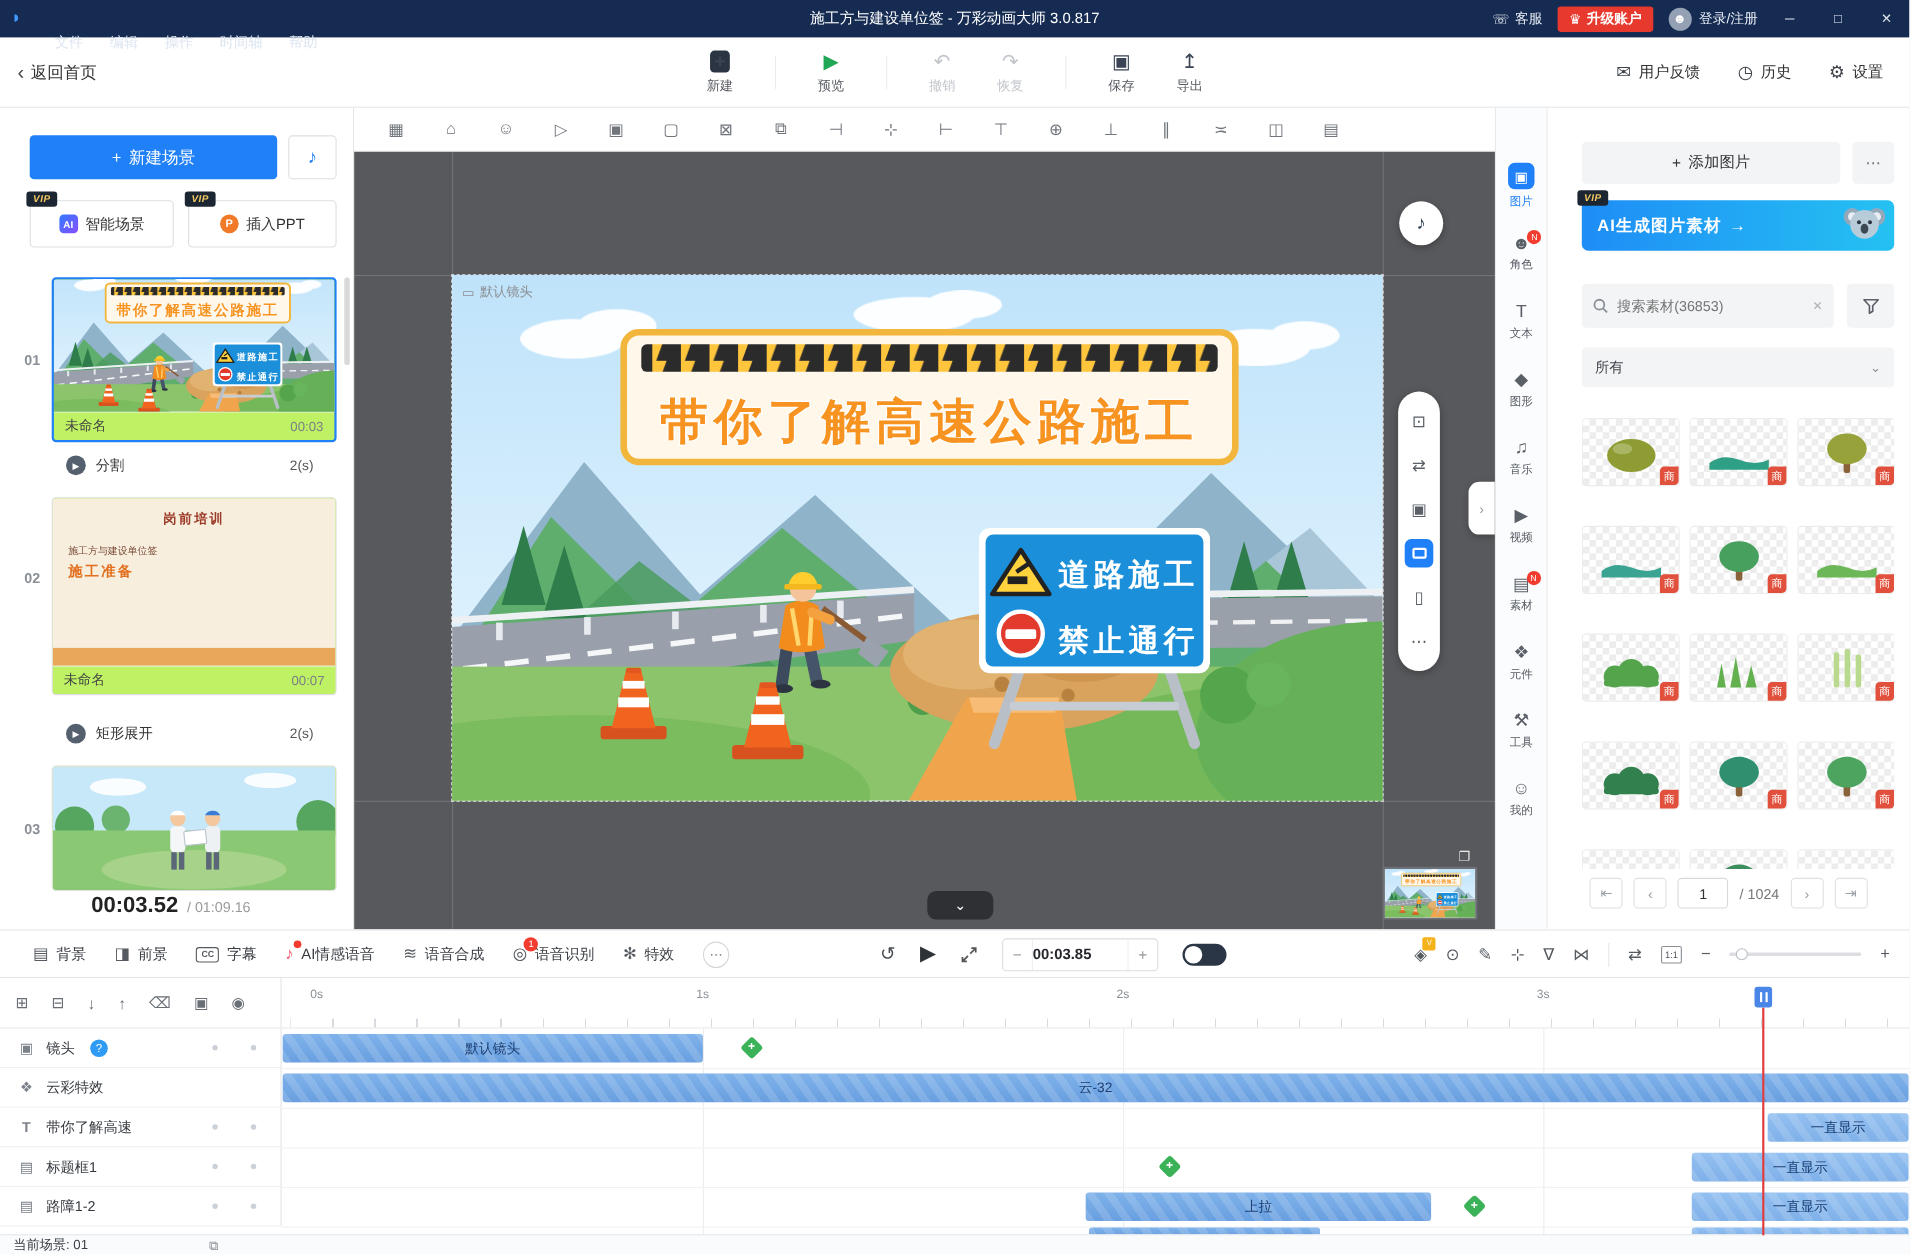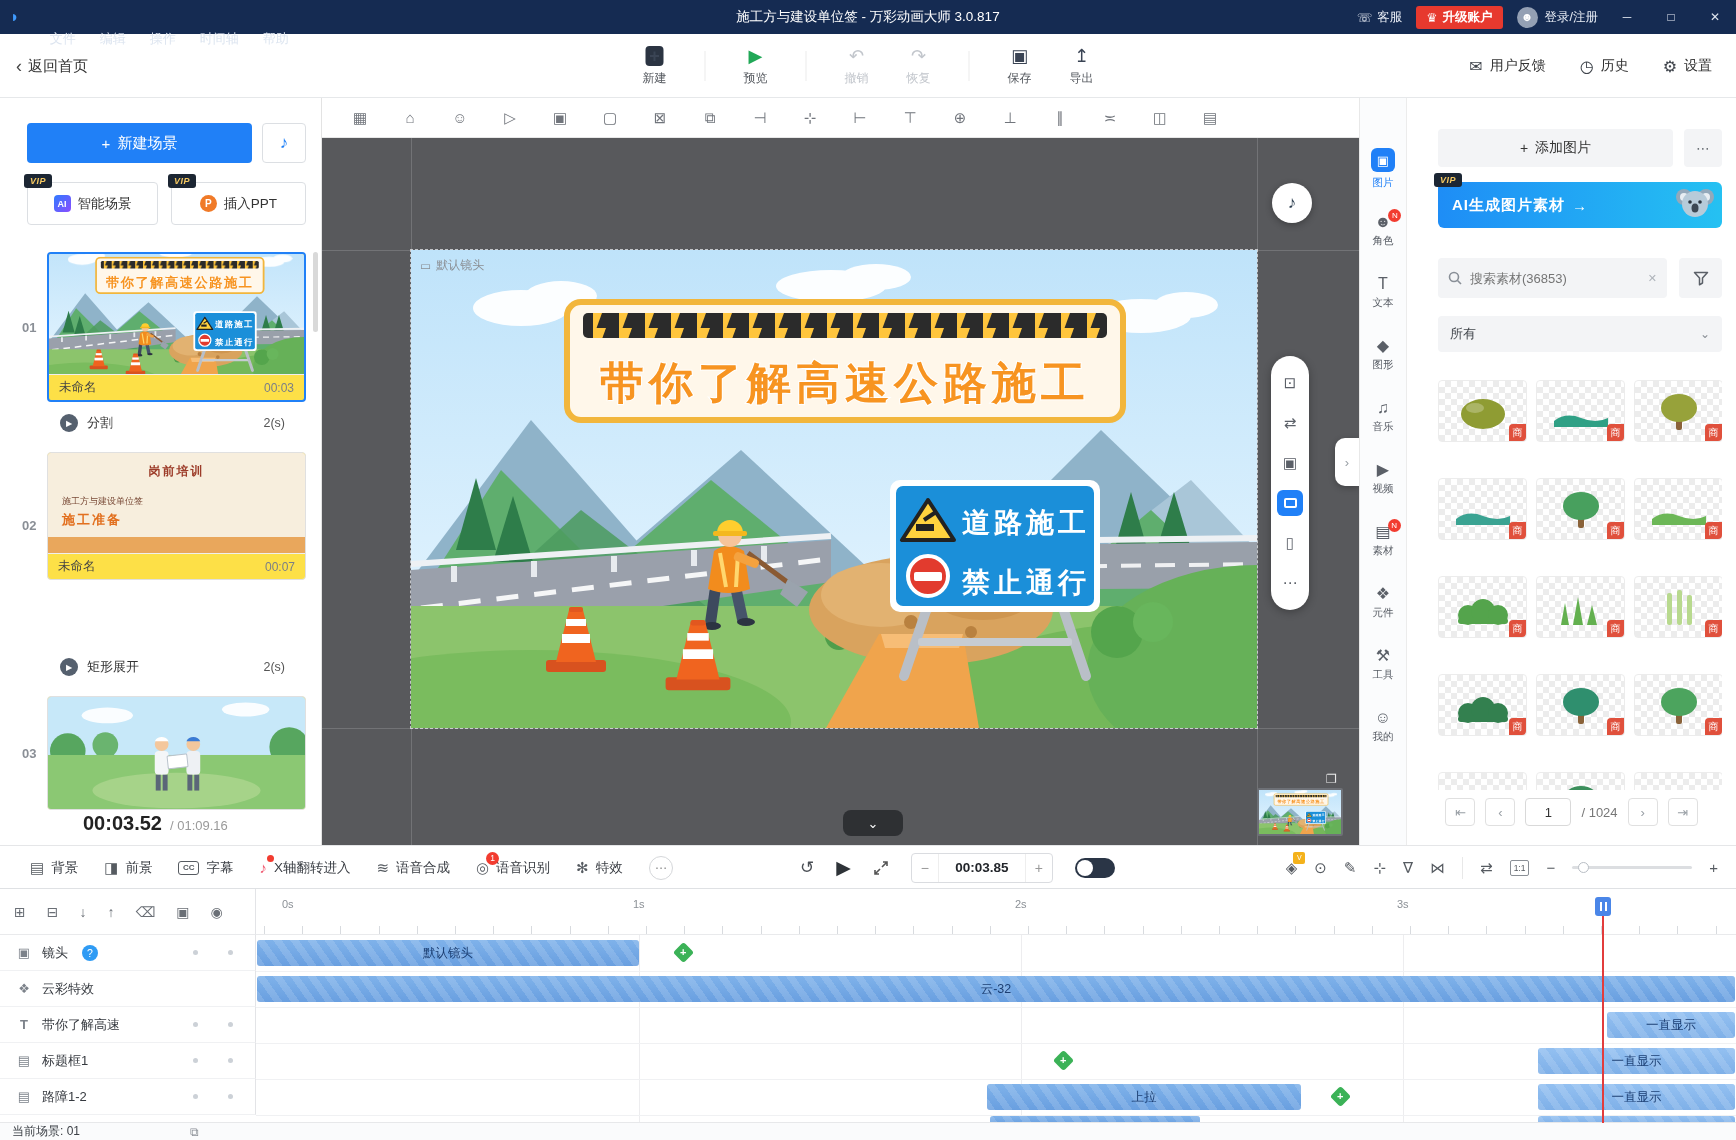--- a/index.html
+++ b/index.html
@@ -41,31 +41,31 @@
 
   
   .scenes { position:relative; width:322px; height:747px; background:#fff; border-right:1px solid #e3e3e3; }
   .btn-newscene { position:absolute; left:27px; top:25px; width:225px; height:40px; background:#2080f7; border-radius:4px; color:#fff; font-size:15px; display:flex; align-items:center; justify-content:center; gap:7px; }
   .btn-music { position:absolute; left:262px; top:25px; width:44px; height:40px; border:1px solid #dcdfe3; border-radius:4px; color:#2080f7; font-size:17px; display:flex; align-items:center; justify-content:center; background:#fff; }
   .vipbtn { position:absolute; top:84px; height:43px; border:1px solid #dcdfe3; border-radius:4px; background:#fff; display:flex; align-items:center; justify-content:center; gap:7px; font-size:13.5px; color:#333; }
   .viptag { position:absolute; left:-4px; top:-9px; background:#1c2633; color:#f5c861; font-size:9px; font-weight:bold; font-style:italic; padding:2px 6px; border-radius:3px; letter-spacing:.5px; }
   .ai-ic { width:17px; height:17px; border-radius:4px; background:linear-gradient(135deg,#2f7bff,#8a4dff); color:#fff; font-size:9px; font-weight:bold; display:flex; align-items:center; justify-content:center; }
   .ppt-ic { width:17px; height:17px; border-radius:50%; background:#f07a28; color:#fff; font-size:10px; font-weight:bold; display:flex; align-items:center; justify-content:center; }
   .scene-num { position:absolute; left:22px; font-size:13px; font-weight:600; color:#8a8f96; }
-  .scene-card { position:absolute; left:47px; width:259px; background:#fde047; border:1px solid #e0e0e0; border-radius:4px; overflow:hidden; }
+  .scene-card { position:absolute; left:47px; width:259px; background:#bef264; border:1px solid #e0e0e0; border-radius:4px; overflow:hidden; }
   .scene-card.selected { border:2px solid #2080f7; }
   .scene-thumb { width:100%; height:120px; display:block; }
   .scene-meta { height:26px; border-top:1px solid #efefef; display:flex; align-items:center; justify-content:space-between; padding:0 10px; }
   .scene-meta .nm { font-size:12.5px; color:#444; }
   .scene-meta .du { font-size:12px; color:#7a7f86; }
   .trans-row { position:absolute; left:60px; right:36px; height:22px; display:flex; align-items:center; gap:9px; }
   .trans-ic { width:18px; height:18px; border-radius:50%; background:#55606e; color:#fff; font-size:8px; display:flex; align-items:center; justify-content:center; }
   .trans-lb { font-size:13px; color:#333; }
   .trans-tm { margin-left:auto; font-size:12.5px; color:#555; }
-  .thumb2 { height:100px; background:#f7eedd; position:relative; }
+  .thumb2 { height:152px; background:#f7eedd; position:relative; }
   .t2a { position:absolute; left:50%; transform:translateX(-50%); top:10px; color:#9c3b28; font-weight:bold; font-size:12px; letter-spacing:2px; white-space:nowrap; }
   .t2b { position:absolute; left:14px; top:42px; font-size:9px; color:#7a4b38; }
   .t2c { position:absolute; left:14px; top:58px; color:#e2701f; font-weight:bold; font-size:13px; letter-spacing:2px; }
   .t2strip { position:absolute; bottom:0; left:0; right:0; height:16px; background:#e9a75c; }
   .time-row { position:absolute; left:83px; top:714px; display:flex; align-items:baseline; gap:8px; }
   .time-cur { font-size:20px; font-weight:bold; color:#222; }
   .time-tot { font-size:13px; color:#9a9a9a; }
   .sc-scroll { position:absolute; right:3px; top:154px; width:5px; height:80px; background:#d9d9d9; border-radius:3px; }
 
   
@@ -131,21 +131,21 @@
   .bb-item .lb { font-size:13.5px; color:#3a3e44; }
   .cc-chip { width:21px; height:14px; border:1.5px solid #565b61; border-radius:3px; font-size:8px; font-weight:bold; color:#565b61; display:flex; align-items:center; justify-content:center; }
   .dot-badge { position:absolute; top:-5px; right:-7px; width:7px; height:7px; border-radius:50%; background:#f23c30; }
   .num-badge { position:absolute; top:-8px; right:-10px; min-width:13px; height:13px; border-radius:7px; background:#f23c30; color:#fff; font-size:8.5px; display:flex; align-items:center; justify-content:center; }
   .more-circle { width:24px; height:24px; border:1px solid #d5d7da; border-radius:50%; color:#888; font-size:12px; display:flex; align-items:center; justify-content:center; }
   .transport { position:absolute; left:800px; top:0; height:43px; display:flex; align-items:center; gap:22px; }
   .tr-ic { font-size:17px; color:#4a4f55; }
   .tr-play { font-size:19px; color:#2e3338; }
   .stepper { display:flex; align-items:center; height:30px; border:1px solid #dadce0; border-radius:4px; overflow:hidden; background:#fff; }
   .st-btn { width:26px; height:30px; display:flex; align-items:center; justify-content:center; color:#999; font-size:14px; }
-  .st-time { width:88px; text-align:center; font-size:13.5px; font-weight:bold; color:#23262b; border-left:1px solid #eee; border-right:1px solid #eee; line-height:30px; }
+  .st-time { width:88px; text-align:left; font-size:13.5px; font-weight:bold; color:#23262b; border-left:1px solid #eee; border-right:1px solid #eee; line-height:30px; }
   .toggle { position:relative; width:40px; height:20px; border-radius:10px; background:#2a3546; }
   .toggle .knob { position:absolute; left:2px; top:2px; width:16px; height:16px; border-radius:50%; background:#fff; }
   .bb-right { position:absolute; right:18px; top:0; height:43px; display:flex; align-items:center; gap:17px; }
   .bb-right .ic { position:relative; font-size:15px; color:#565b61; }
   .vbadge { position:absolute; top:-7px; right:-8px; width:12px; height:12px; background:#f4b21b; border-radius:2px; color:#fff; font-size:7px; display:flex; align-items:center; justify-content:center; }
   .sep { width:1px; height:22px; background:#e8e8e8; }
   .oto { border:1px solid #8a8f96; border-radius:2px; font-size:8.5px; color:#565b61; padding:2px 3px; }
   .zoom-slider { position:relative; width:120px; height:3px; background:#dcdee1; border-radius:2px; }
   .zoom-knob { position:absolute; left:6px; top:-4px; width:11px; height:11px; border-radius:50%; background:#fff; border:1px solid #b9bec5; }
 
@@ -763,21 +763,21 @@
         <div class="bb-item">
           <span class="ic">◨</span>
           <span class="lb">前景</span>
         </div>
         <div class="bb-item">
           <span class="cc-chip">CC</span>
           <span class="lb">字幕</span>
         </div>
         <div class="bb-item">
           <span class="ic" style="color:#f0566e">♪<span class="dot-badge"></span></span>
-          <span class="lb">X轴翻转进入</span>
+          <span class="lb">AI情感语音</span>
         </div>
         <div class="bb-item">
           <span class="ic">≋</span>
           <span class="lb">语音合成</span>
         </div>
         <div class="bb-item">
           <span class="ic">◎<span class="num-badge">1</span></span>
           <span class="lb">语音识别</span>
         </div>
         <div class="bb-item">

